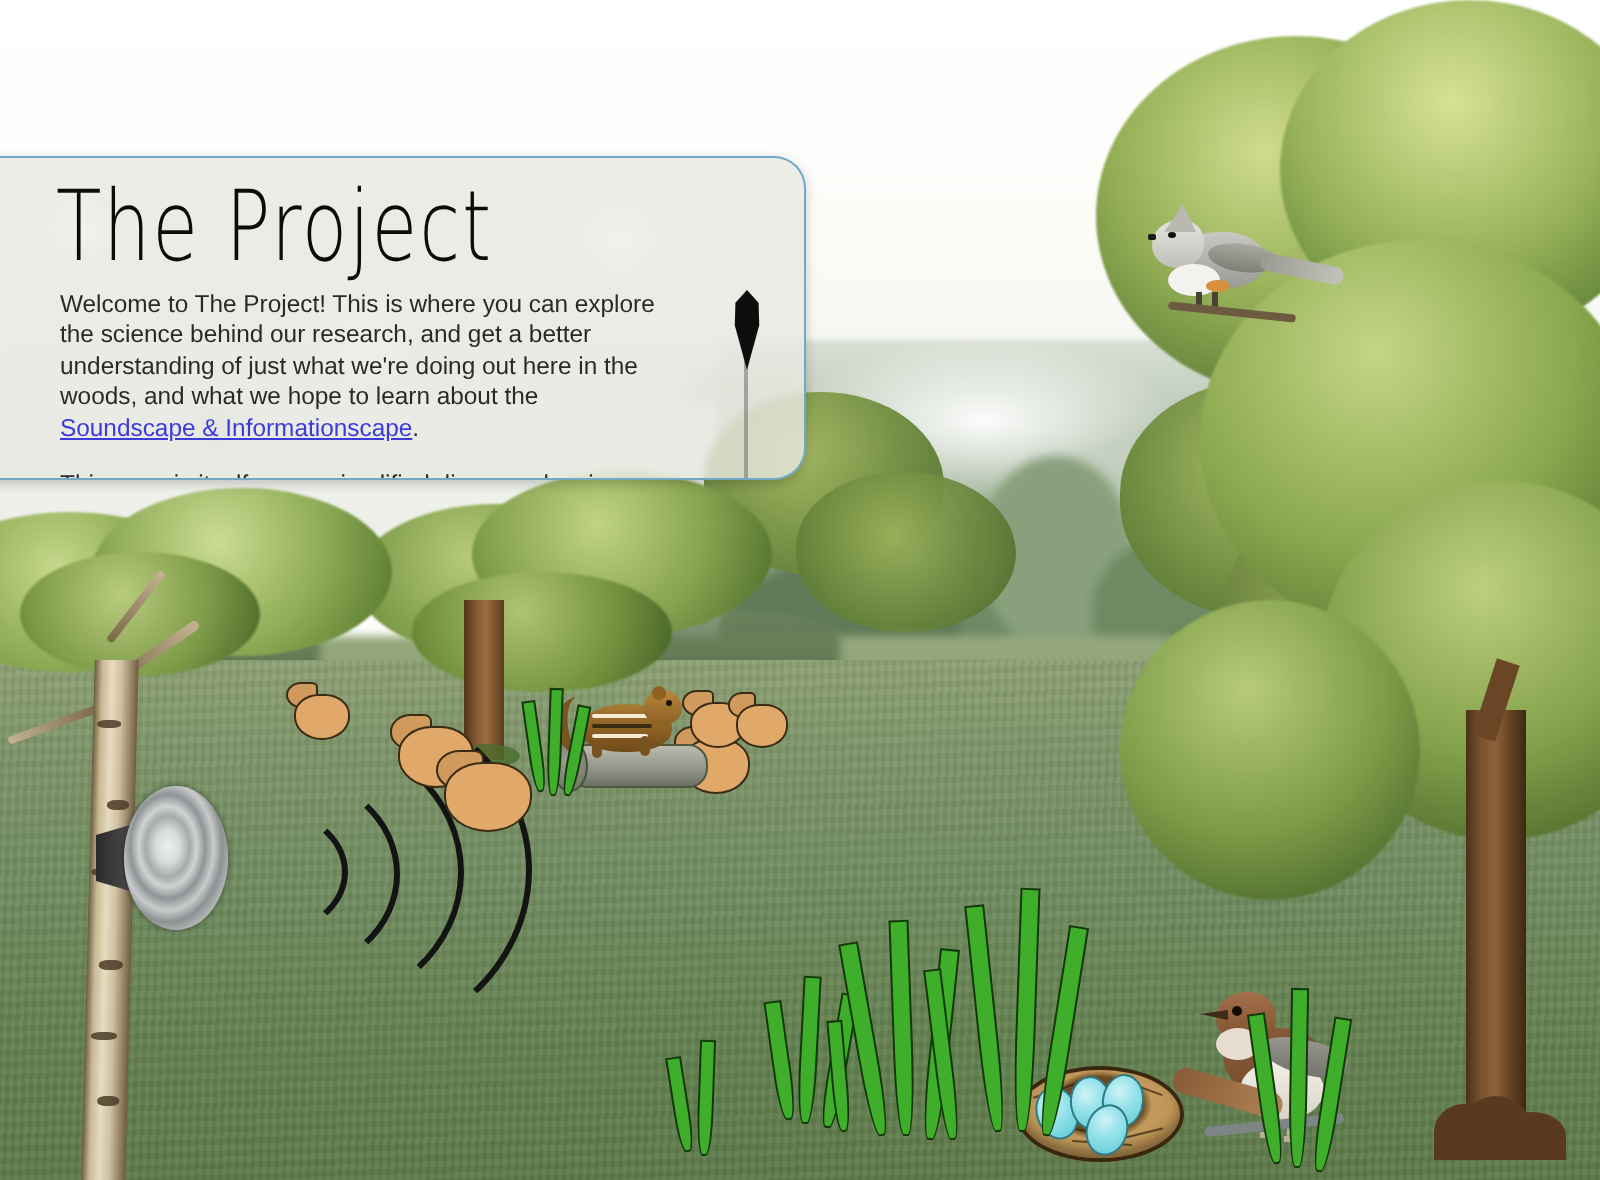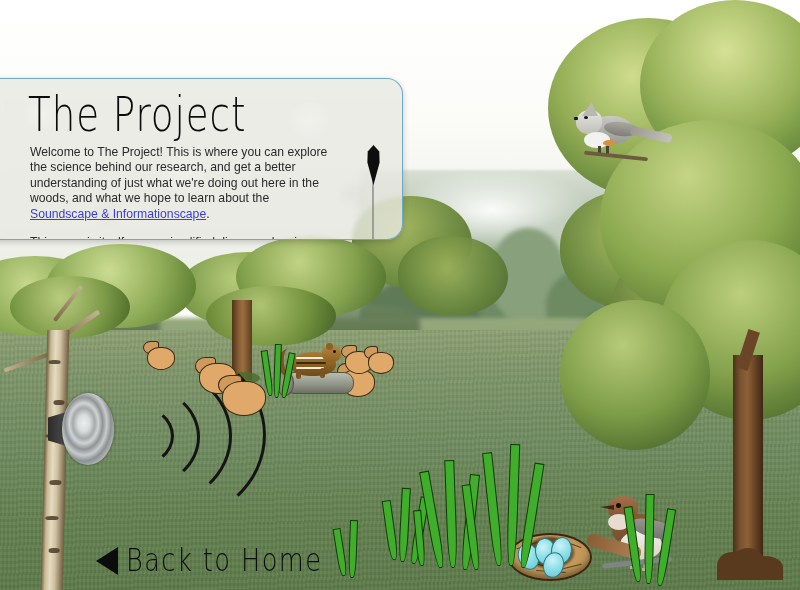--- a/index.html
+++ b/index.html
@@ -357,18 +357,14 @@
 
     <div id="panel-body">
       <p><span>Welcome to The Project! This is where you can explore the science behind our research, and get a better understanding of just what we're doing out here in the woods, and what we hope to learn about the </span><a class="link" href="#">Soundscape &amp; Informationscape</a><span>.</span></p>
       <p>This page is itself a very simplified diagram showing some of</p>
     </div>
 
     <div id="scroll-track"></div>
     <div id="scroll-thumb"></div>
   </div>
 
-  <div id="back-home">
-    <div id="back-arrow"></div>
-    <div id="back-label">Back to Home</div>
-  </div>
 
 </div>
 
 </body></html>

